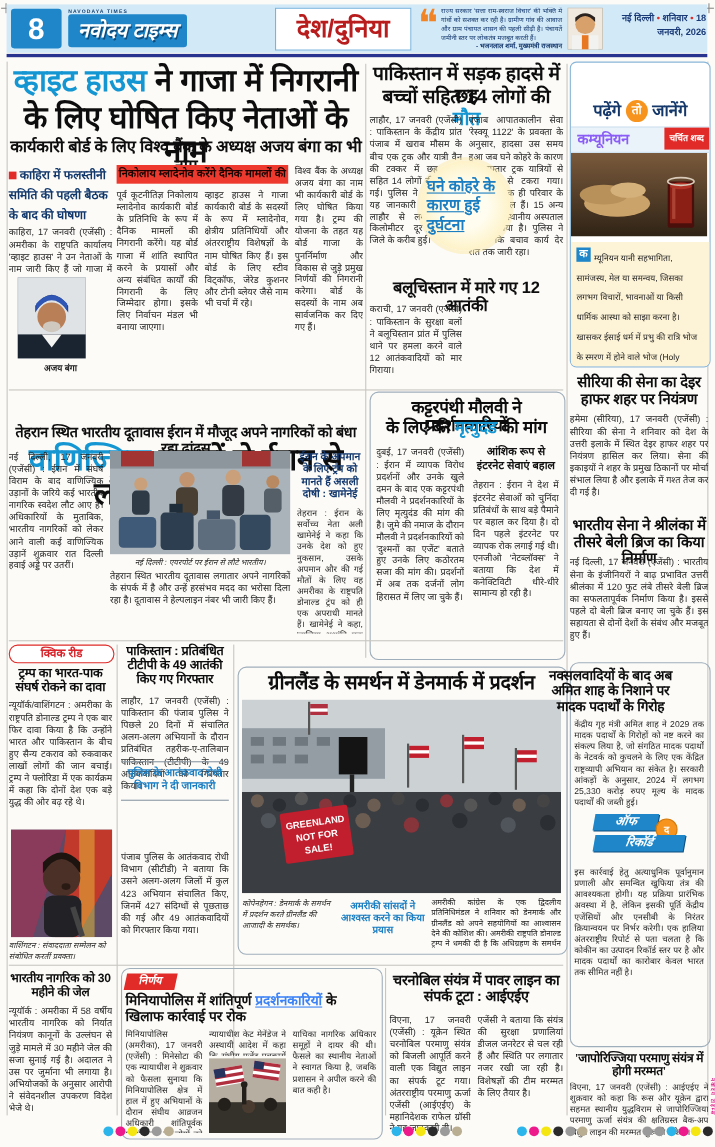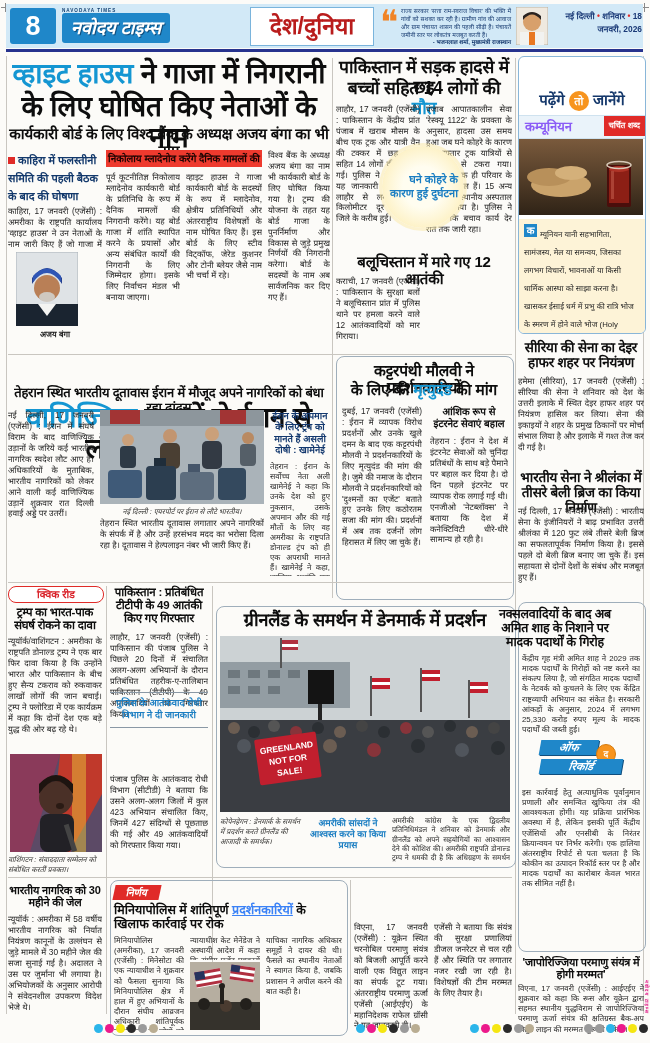--- a/index.html
+++ b/index.html
@@ -24,21 +24,21 @@
   .quote-mark{font-size:34px;color:#f08427;line-height:30px;font-family:"DejaVu Serif",serif;}
   .quote-txt{font-size:5.9px;line-height:1.35;color:#14386e;text-align:justify;}
   .quote-attr{font-size:5.9px;color:#14386e;font-weight:bold;text-align:right;display:block;}
   .date-line{font-size:8.4px;font-weight:bold;color:#1a3a77;text-align:right;line-height:1.5;}
   .red-bullet{color:#e02b28;}
   .navy-rule{background:#27338e;}
   
   .redstrip{background:#ee3a2e;color:#1c0402;font-weight:bold;font-size:10px;text-align:center;line-height:17px;overflow:hidden;}
   .side-h{font-weight:bold;color:#12386b;font-size:11px;line-height:1.25;}
   .red-sq{display:inline-block;width:7px;height:7px;background:#e02b28;margin-right:3px;}
-  .fog-circle{border-radius:50%;background:radial-gradient(circle,#fffdf0 35%,#fce9a6 100%);box-shadow:0 0 0 3px rgba(252,233,166,.5);display:flex;align-items:center;justify-content:center;text-align:right;color:#1b7ec2;font-weight:bold;font-size:11px;line-height:1.25;padding:6px;box-sizing:border-box;}
+  .fog-circle{border-radius:50%;background:radial-gradient(circle,#fffdf0 35%,#fce9a6 100%);box-shadow:0 0 0 3px rgba(252,233,166,.5);display:flex;align-items:center;justify-content:center;text-align:left;color:#1b7ec2;font-weight:bold;font-size:14px;line-height:1.25;padding:6px;box-sizing:border-box;text-decoration:underline;}
   .pull-blue{border-top:1px solid #8a98a5;border-bottom:1px solid #8a98a5;color:#1b7ec2;font-weight:bold;font-size:9.5px;text-align:center;line-height:1.25;padding:4px 2px;box-sizing:border-box;overflow:hidden;}
   .tag-red{background:#e02b28;color:#fff;font-size:8px;font-weight:bold;padding:2px 5px;}
   .circle-to{display:inline-block;width:20px;height:20px;border-radius:50%;background:#f7941e;color:#fff;font-size:11px;font-weight:bold;text-align:center;line-height:20px;vertical-align:middle;}
   .cream{background:#fdf3d7;}
   .dropcap{float:left;width:13px;height:13px;background:#1f87c9;color:#fff;font-weight:bold;font-size:10px;text-align:center;line-height:13px;margin:1px 3px 0 0;}
   .why-red{color:#d9232a;font-weight:bold;}
   .quick-label{border:1px solid #e02b28;border-radius:8px;color:#d9232a;font-weight:800;font-size:10.5px;text-align:center;line-height:15px;background:#fff;}
   .nirnay-tag{background:#e02b28;color:#fff;font-weight:bold;font-size:10px;text-align:center;line-height:15px;transform:skewX(-12deg);}
   .ribbon{background:#1f87c9;color:#fff;font-weight:800;font-style:italic;text-align:center;transform:skewX(-10deg);box-shadow:1px 1px 0 #0f4d7d;}
   .coin{position:absolute;width:18px;height:18px;border-radius:50%;background:#f7941e;color:#fff;font-weight:bold;font-size:9px;text-align:center;line-height:18px;border:1px solid #d67a0a;}
@@ -312,21 +312,21 @@
   <div class="abs" style="left:518px;top:602px;width:126px;height:348px;border:1px solid #9faebb;border-radius:8px;"></div>
   <div class="abs headline" style="left:495px;top:607px;width:120px;font-size:12.5px;">नक्सलवादियों के बाद अब अमित शाह के निशाने पर मादक पदार्थों के गिरोह</div>
   <div class="abs body-sm" style="left:522px;top:654px;width:118px;height:82px;">केंद्रीय गृह मंत्री अमित शाह ने 2029 तक मादक पदार्थों के गिरोहों को नष्ट करने का संकल्प लिया है, जो संगठित मादक पदार्थों के नेटवर्क को कुचलने के लिए एक केंद्रित राष्ट्रव्यापी अभियान का संकेत है। सरकारी आंकड़ों के अनुसार, 2024 में लगभग 25,330 करोड़ रुपए मूल्य के मादक पदार्थों की जब्ती हुई।</div>
   <div class="abs" style="left:540px;top:740px;width:90px;height:42px;">
     <div class="ribbon" style="width:58px;height:15px;font-size:11px;line-height:15px;">ऑफ</div>
     <span class="coin" style="left:56px;top:4px;">द</span>
     <div class="ribbon" style="width:82px;height:15px;font-size:11px;line-height:15px;margin-top:4px;">रिकॉर्ड</div>
   </div>
   <div class="abs body-sm" style="left:522px;top:788px;width:118px;height:156px;">इस कार्रवाई हेतु अत्याधुनिक पूर्वानुमान प्रणाली और समन्वित खुफिया तंत्र की आवश्यकता होगी। यह प्रक्रिया प्रारंभिक अवस्था में है, लेकिन इसकी पूर्ति केंद्रीय एजेंसियों और एनसीबी के निरंतर क्रियान्वयन पर निर्भर करेगी। एक हालिया अंतरराष्ट्रीय रिपोर्ट से पता चलता है कि कोकीन का उत्पादन रिकॉर्ड स्तर पर है और मादक पदार्थों का कारोबार केवल भारत तक सीमित नहीं है।</div>
 
-  <div class="abs headline" style="left:518px;top:956px;width:126px;font-size:11px;">'जापोरिज्जिया परमाणु संयंत्र में होगी मरम्मत'</div>
+  <div class="abs headline" style="left:518px;top:956px;width:126px;font-size:11px;font-family:Liberation Serif, serif;">'जापोरिज्जिया परमाणु संयंत्र में होगी मरम्मत'</div>
   <div class="abs body-sm" style="left:518px;top:984px;width:126px;height:52px;">विएना, 17 जनवरी (एजेंसी) : आईएईए ने शुक्रवार को कहा कि रूस और यूक्रेन द्वारा सहमत स्थानीय युद्धविराम से जापोरिज्जिया परमाणु ऊर्जा संयंत्र की क्षतिग्रस्त बैक-अप विद्युत लाइन की मरम्मत शुरू हो सकेगी।</div>
 
   <div class="hr" style="left:8px;top:877px;width:504px;"></div>
   <div class="vr" style="left:350px;top:880px;height:134px;"></div>
 
   <div class="abs headline" style="left:8px;top:884px;width:94px;font-size:11px;">भारतीय नागरिक को 30 महीने की जेल</div>
   <div class="abs body-txt" style="left:8px;top:914px;width:94px;height:116px;">न्यूयॉर्क : अमरीका में 58 वर्षीय भारतीय नागरिक को निर्यात नियंत्रण कानूनों के उल्लंघन से जुड़े मामले में 30 महीने जेल की सजा सुनाई गई है। अदालत ने उस पर जुर्माना भी लगाया है। अभियोजकों के अनुसार आरोपी ने संवेदनशील उपकरण विदेश भेजे थे।</div>
 
   <div class="abs" style="left:110px;top:880px;width:236px;height:154px;border:1px solid #9faebb;border-radius:8px;"></div>
   <div class="abs nirnay-tag" style="left:114px;top:885px;width:46px;height:15px;">निर्णय</div>
@@ -355,20 +355,21 @@
         <rect x="0" y="40" width="70" height="28" fill="#35322c"></rect>
         <circle cx="14" cy="42" r="6" fill="#23201c"></circle>
         <circle cx="36" cy="44" r="6" fill="#4a3b30"></circle>
         <circle cx="56" cy="42" r="6" fill="#23201c"></circle>
         <rect x="30" y="26" width="4" height="16" fill="#23201c"></rect>
         <circle cx="32" cy="24" r="3" fill="#23201c"></circle>
       </svg>
   </div>
   <div class="abs body-sm" style="left:266px;top:936px;width:76px;height:94px;">याचिका नागरिक अधिकार समूहों ने दायर की थी। फैसले का स्थानीय नेताओं ने स्वागत किया है, जबकि प्रशासन ने अपील करने की बात कही है।</div>
 
+  <div class="abs headline" style="left:354px;top:884px;width:158px;font-size:13px;">चरनोबिल संयंत्र में पावर लाइन का संपर्क टूटा : आईएईए</div>
   <div class="abs body-txt" style="left:354px;top:922px;width:74px;height:110px;">विएना, 17 जनवरी (एजेंसी) : यूक्रेन स्थित चरनोबिल परमाणु संयंत्र को बिजली आपूर्ति करने वाली एक विद्युत लाइन का संपर्क टूट गया। अंतरराष्ट्रीय परमाणु ऊर्जा एजेंसी (आईएईए) के महानिदेशक राफेल ग्रॉसी ने यह जानकारी दी।</div>
   <div class="abs body-txt" style="left:434px;top:922px;width:78px;height:110px;">एजेंसी ने बताया कि संयंत्र की सुरक्षा प्रणालियां डीजल जनरेटर से चल रही हैं और स्थिति पर लगातार नजर रखी जा रही है। विशेषज्ञों की टीम मरम्मत के लिए तैयार है।</div>
 
   <div class="abs dots" style="left:94px;top:1024px;">
     <span class="dot dot-c"></span>
       <span class="dot dot-m"></span>
       <span class="dot dot-y"></span>
       <span class="dot dot-k"></span>
       <span class="dot dot-g"></span>
       <span class="dot dot-t"></span>

